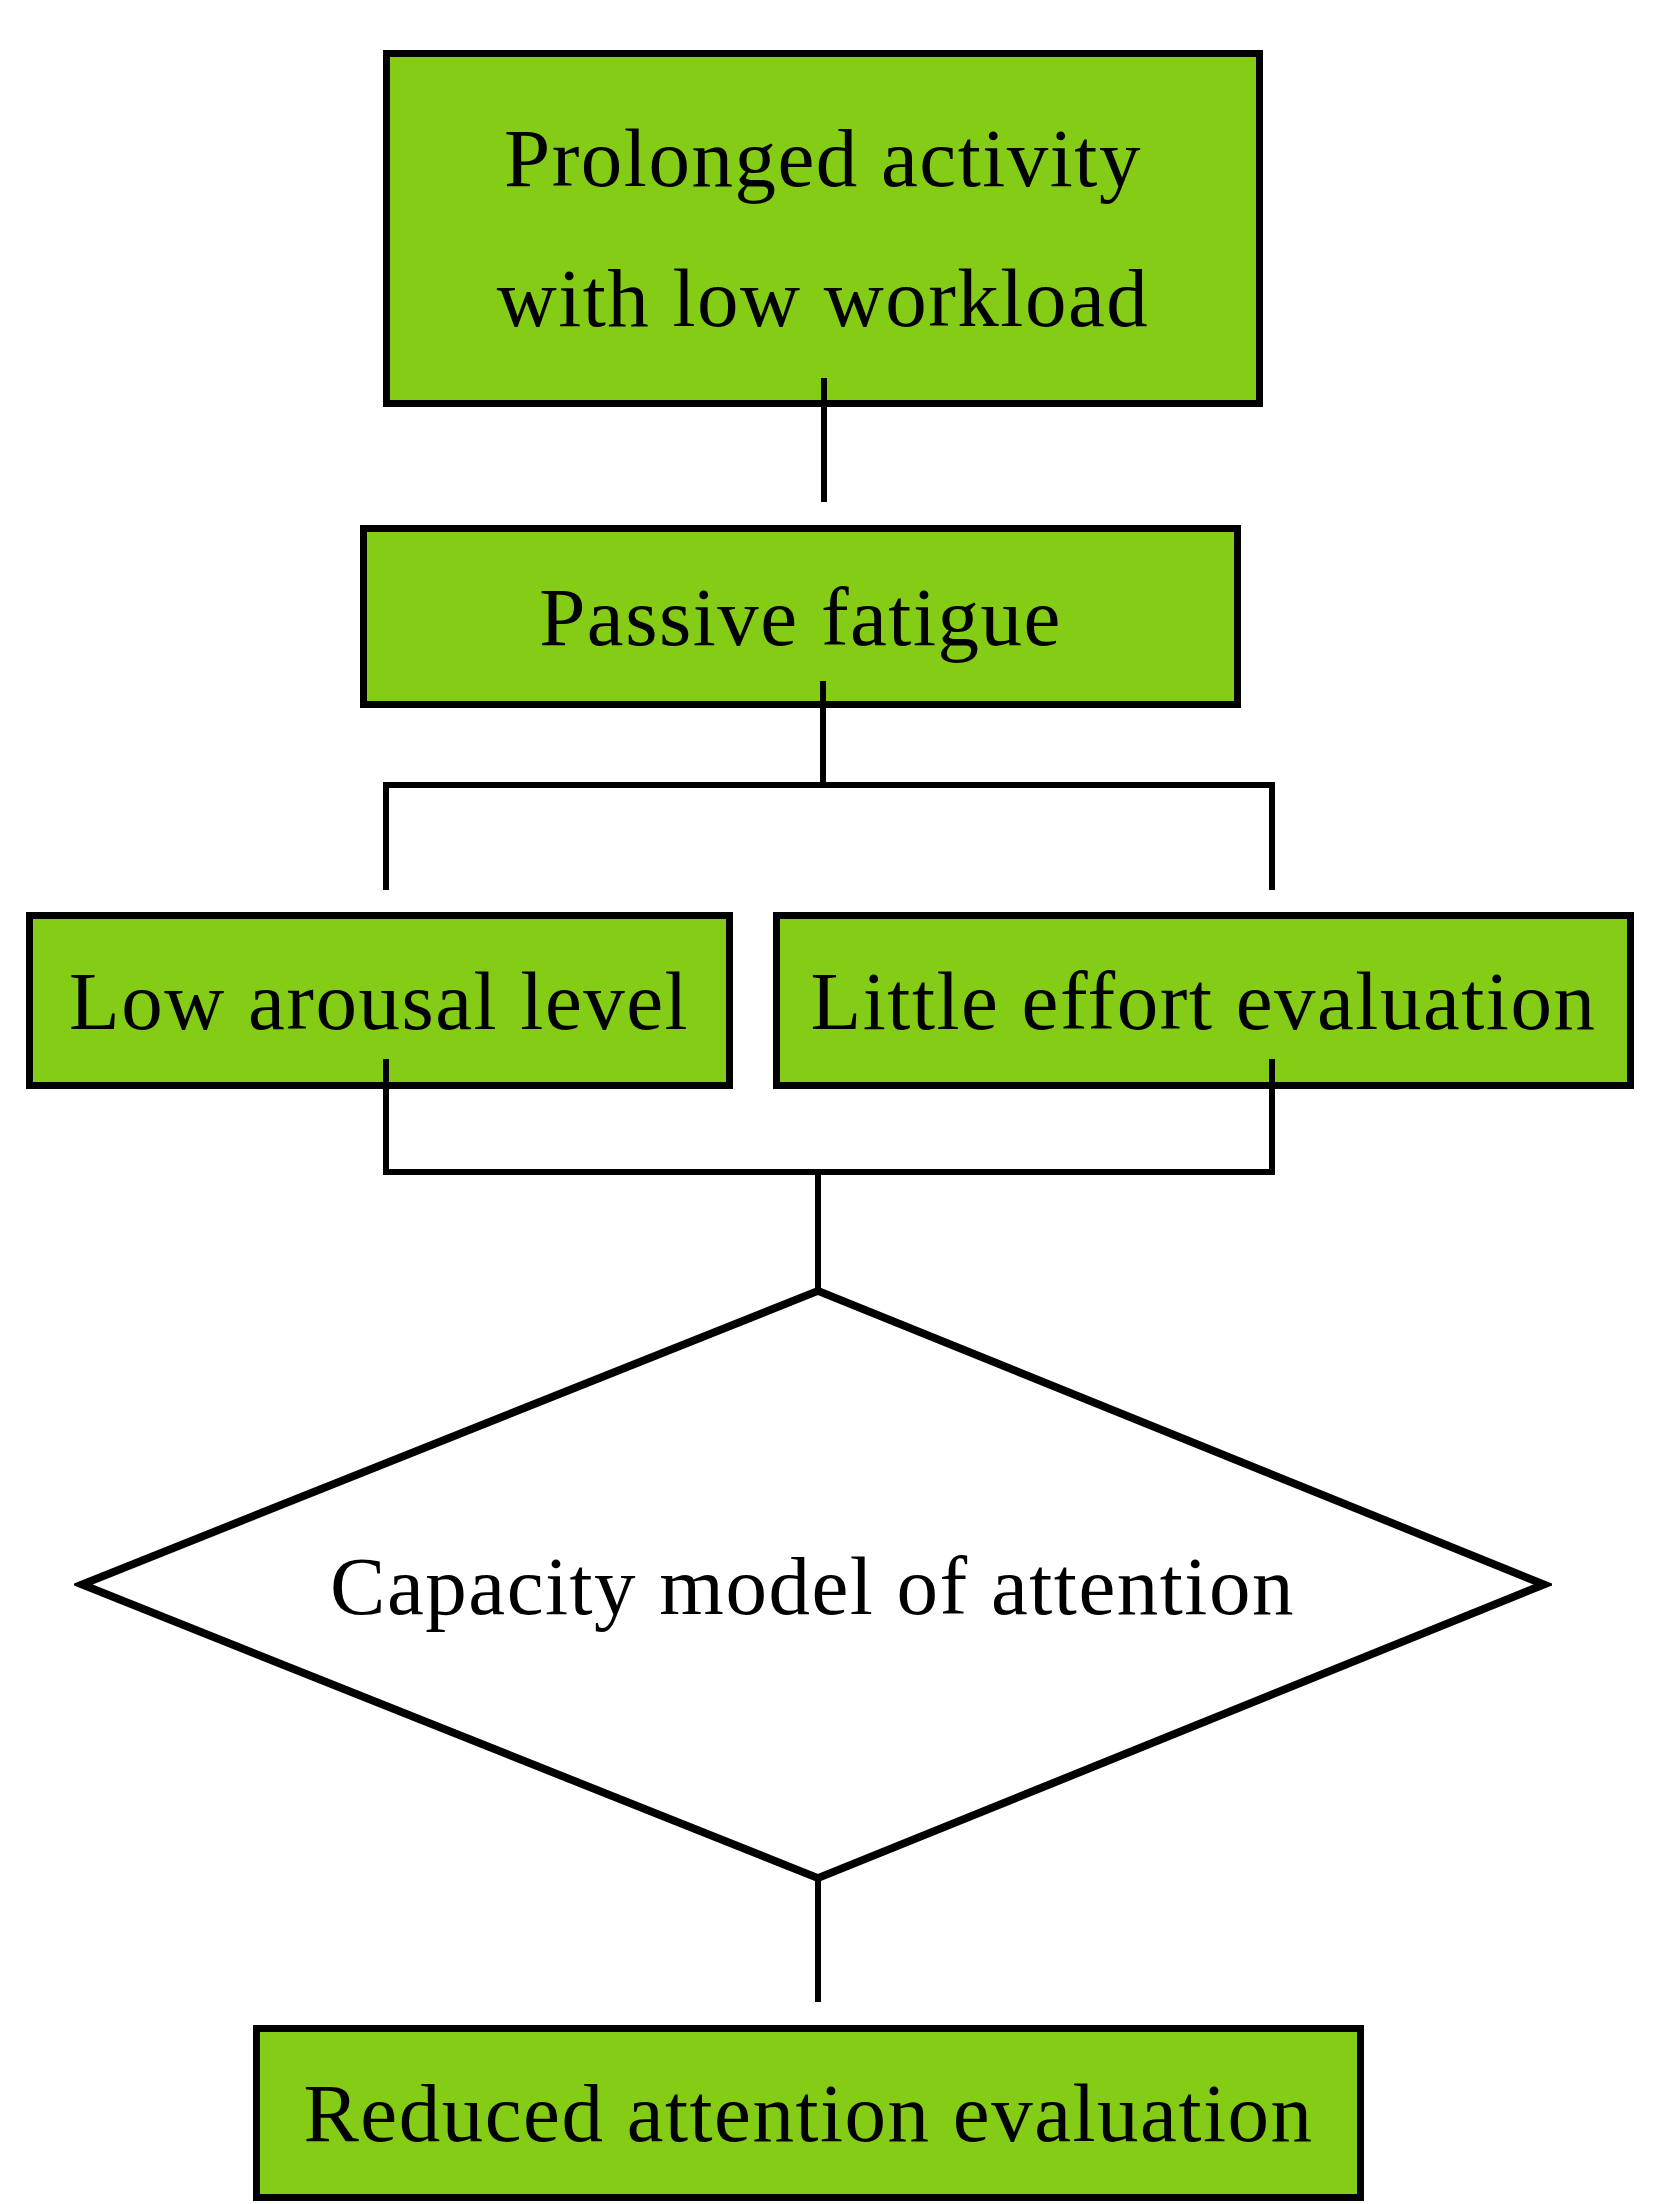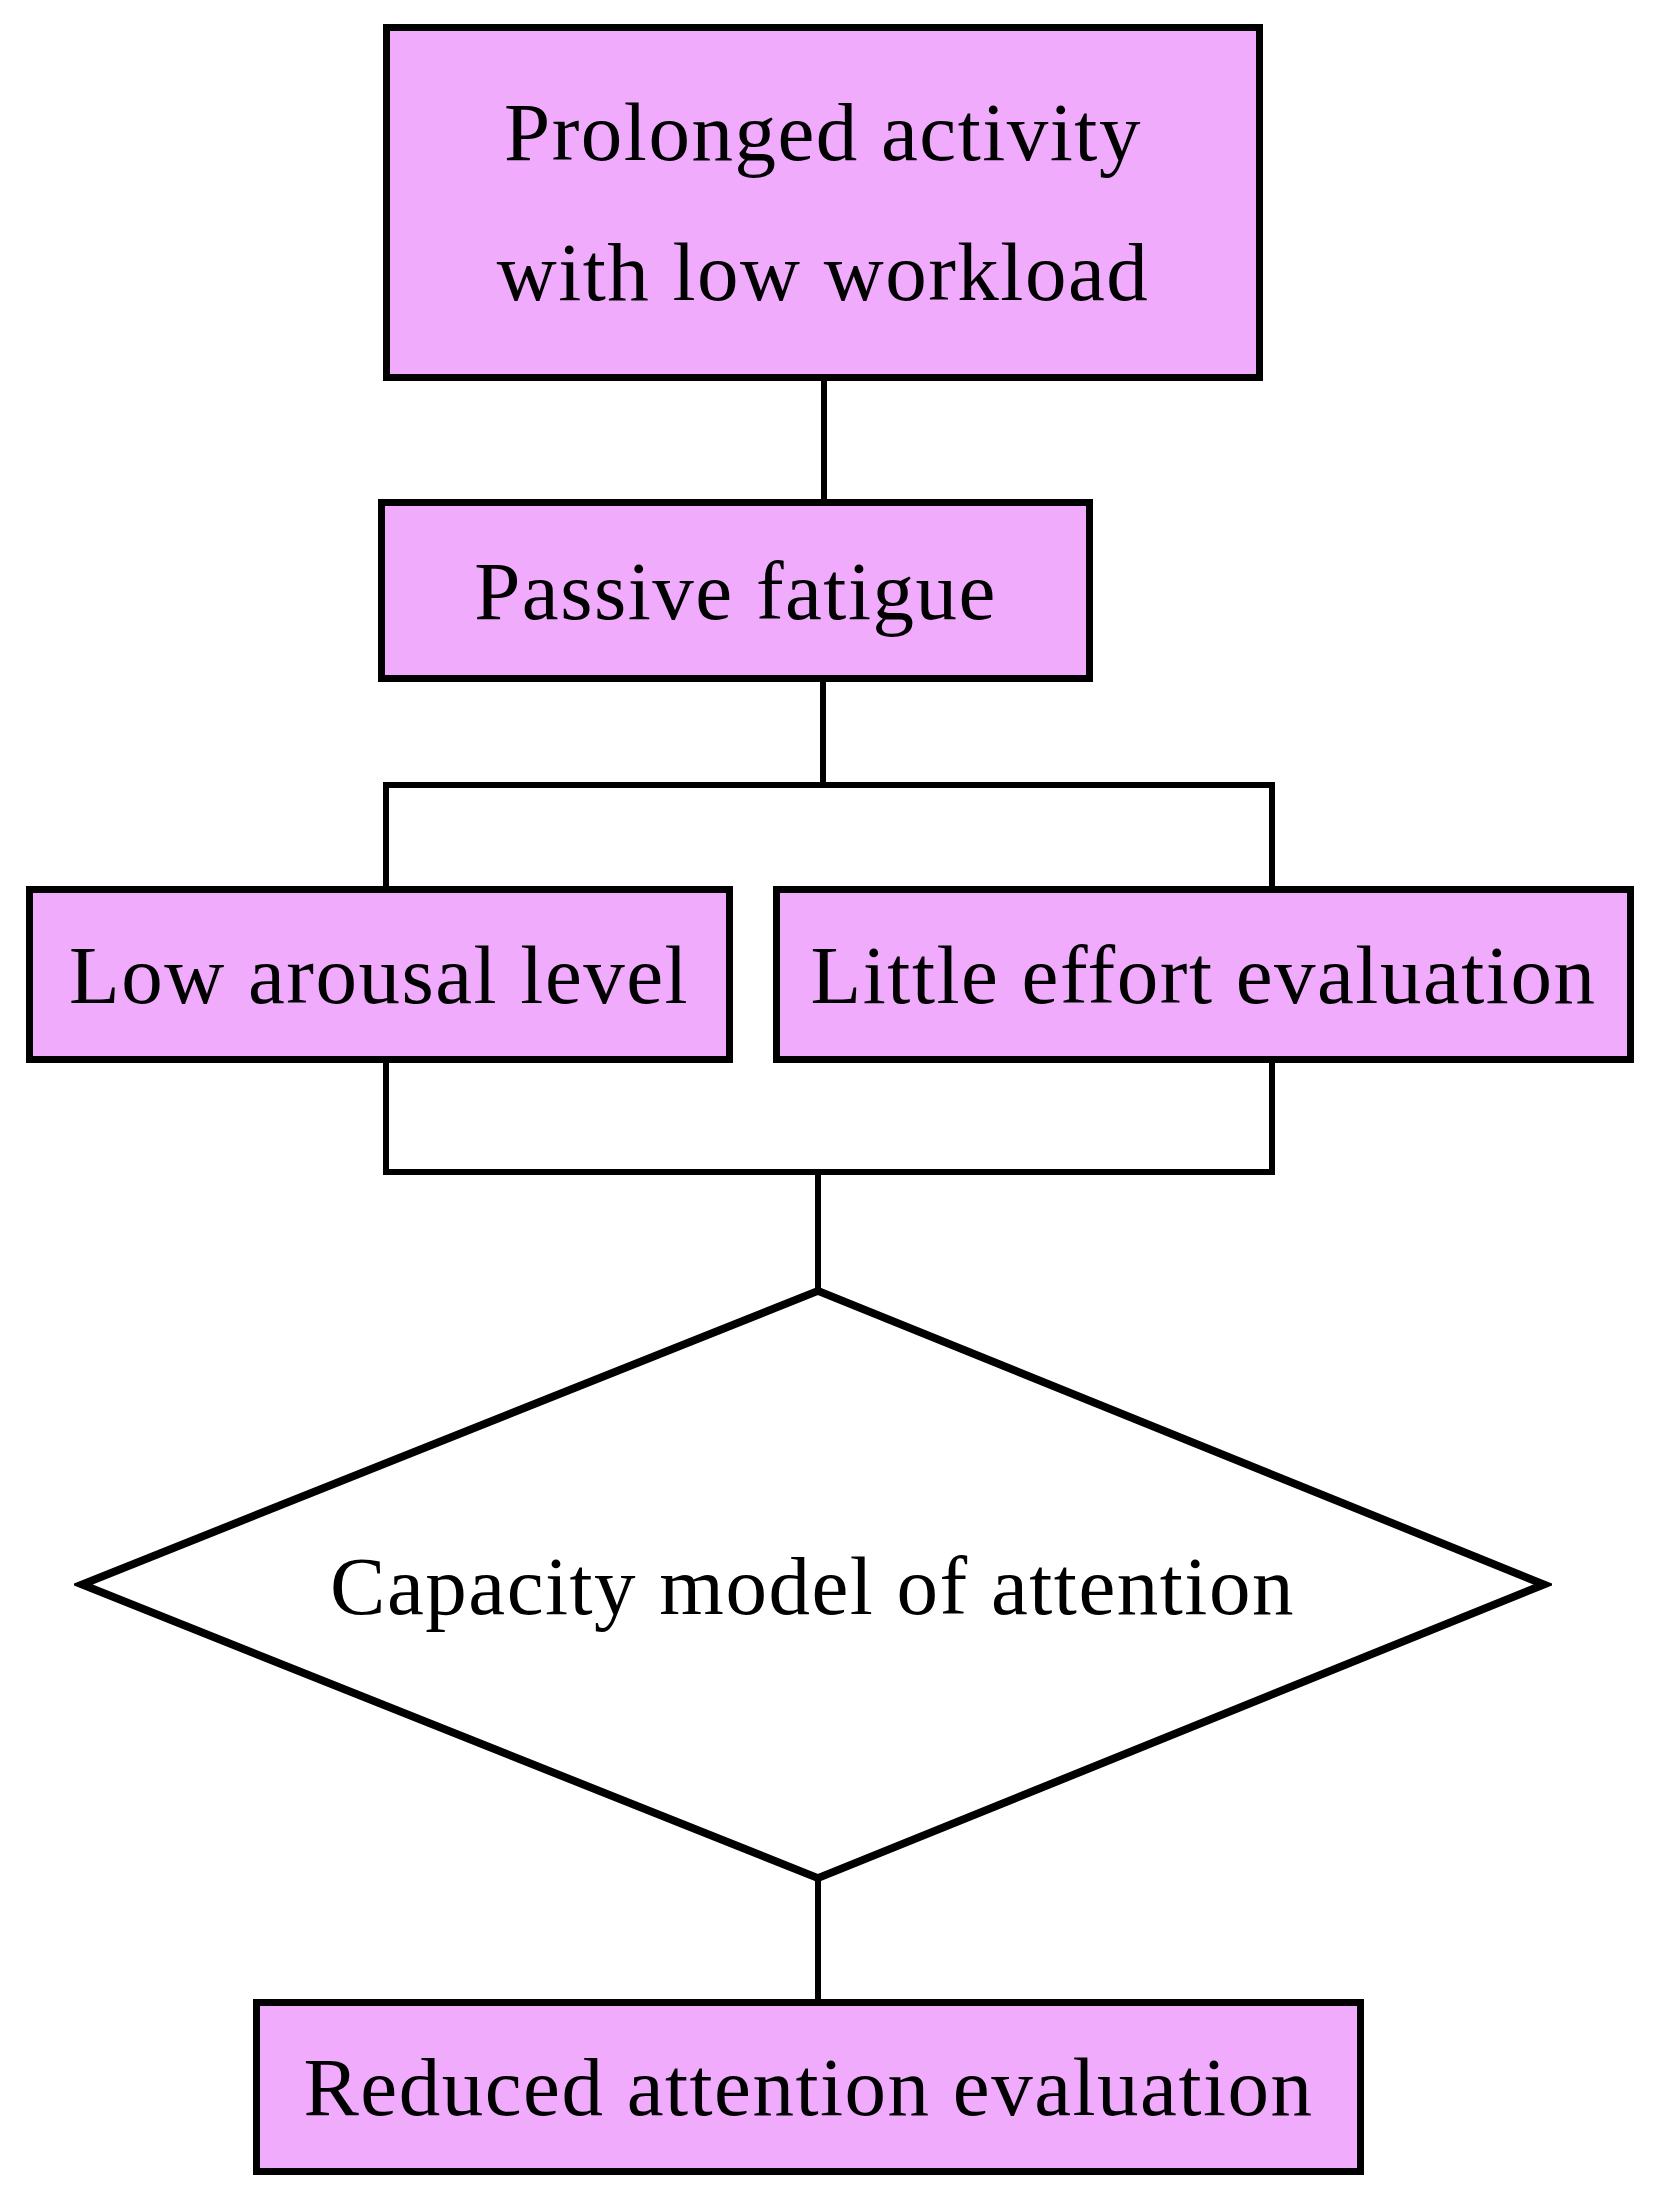--- a/index.html
+++ b/index.html
@@ -13,39 +13,40 @@
     height: 2205px;
     background: #ffffff;
     font-family: "Liberation Serif", "DejaVu Serif", serif;
     color: #000000;
     overflow: hidden;
   }
   .node {
     position: absolute;
     box-sizing: border-box;
     border: 7.9px solid #000000;
-    background: #f0abfc;
+    background: #84cc16;
     display: flex;
     align-items: center;
     justify-content: center;
     text-align: center;
     font-size: 83px;
     line-height: 140px;
     letter-spacing: 1.5px;
     white-space: nowrap;
+    margin-top: 26px;
   }
   .node .lines { display: block; }
   .node .line { display: block; }
   .conn {
     position: absolute;
     background: #000000;
   }
   #node-prolonged { left: 383px; top: 23.6px;  width: 880px;  height: 357px; }
   #conn-v1       { left: 821px; top: 378px;  width: 5.9px;   height: 124px; }
-  #node-passive  { left: 378px; top: 499px;  width: 715px;  height: 183px; }
+  #node-passive  { left: 360px; top: 499px;  width: 881px;  height: 183px; }
   #conn-v2       { left: 820px; top: 681px;  width: 5.9px;   height: 106px; }
   #split-h       { left: 383px; top: 782px;  width: 891px;  height: 5.9px; }
   #split-vl      { left: 383px; top: 782px;  width: 5.9px;   height: 108px; }
   #split-vr      { left: 1269px; top: 782px; width: 5.9px;   height: 108px; }
   #node-low      { left: 25.6px;  top: 886px;  width: 707px;  height: 177px; }
   #node-little   { left: 773px; top: 886px;  width: 861px;  height: 177px; }
   #merge-vl      { left: 383px; top: 1059px; width: 5.9px;   height: 116px; }
   #merge-vr      { left: 1269px; top: 1059px; width: 5.9px;  height: 116px; }
   #merge-h       { left: 383px; top: 1169px; width: 891px;  height: 5.9px; }
   #conn-v3       { left: 815px; top: 1172px; width: 5.9px;   height: 120px; }

